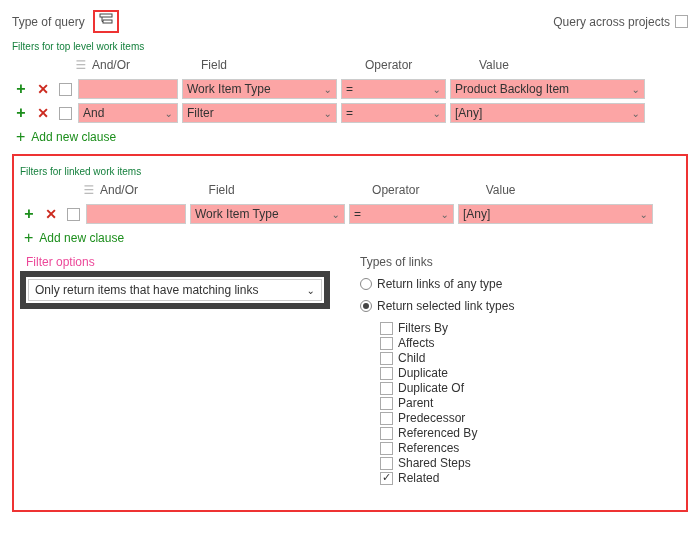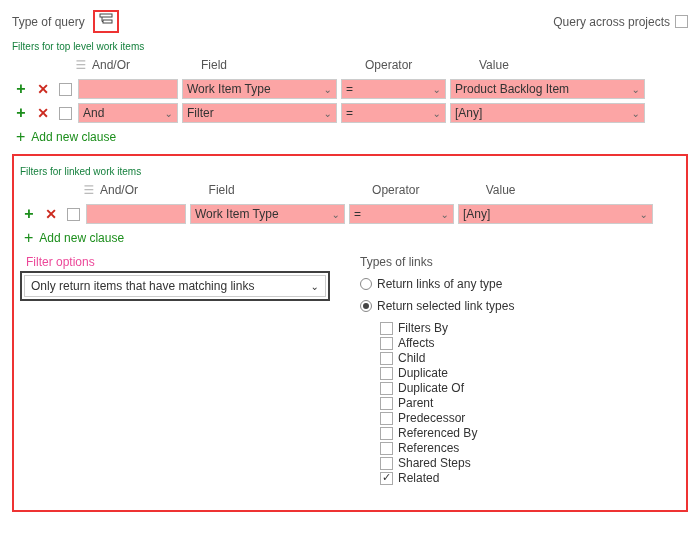--- a/index.html
+++ b/index.html
@@ -30,21 +30,21 @@
 .sel.blank{color:#888}
 .andor{width:100px}
 .field{width:155px}
 .op{width:105px}
 .val{width:195px}
 .add-clause{display:flex;align-items:center;gap:6px;color:#1c8e1c;margin:4px 0 8px 4px;cursor:pointer}
 .linked-box{border:2px solid #e33;padding:4px 6px 24px 6px}
 .sub-area{display:flex;gap:30px;margin-top:4px}
 .filter-options{width:310px}
 .fo-label{color:#ec4899;margin:0 0 2px 6px}
-.fo-select-wrap{border:2px solid #404040;padding:2px}
+.fo-select-wrap{border:6px solid #404040;padding:2px}
 .fo-select{border:1px solid #ccc;height:22px;display:flex;align-items:center;justify-content:space-between;padding:0 6px;background:#fff}
 .types-area{flex:1}
 .radio-row{display:flex;align-items:center;gap:5px;margin:8px 0}
 .radio{width:12px;height:12px;border:1px solid #888;border-radius:50%;background:#fff;display:inline-block;position:relative}
 .radio.on::after{content:"";position:absolute;width:6px;height:6px;background:#444;border-radius:50%;top:2px;left:2px}
 .linktypes{margin-left:20px}
 .lt-row{display:flex;align-items:center;gap:5px;margin:1px 0}
 .chev{font-size:10px}
 </style>
 </head>

